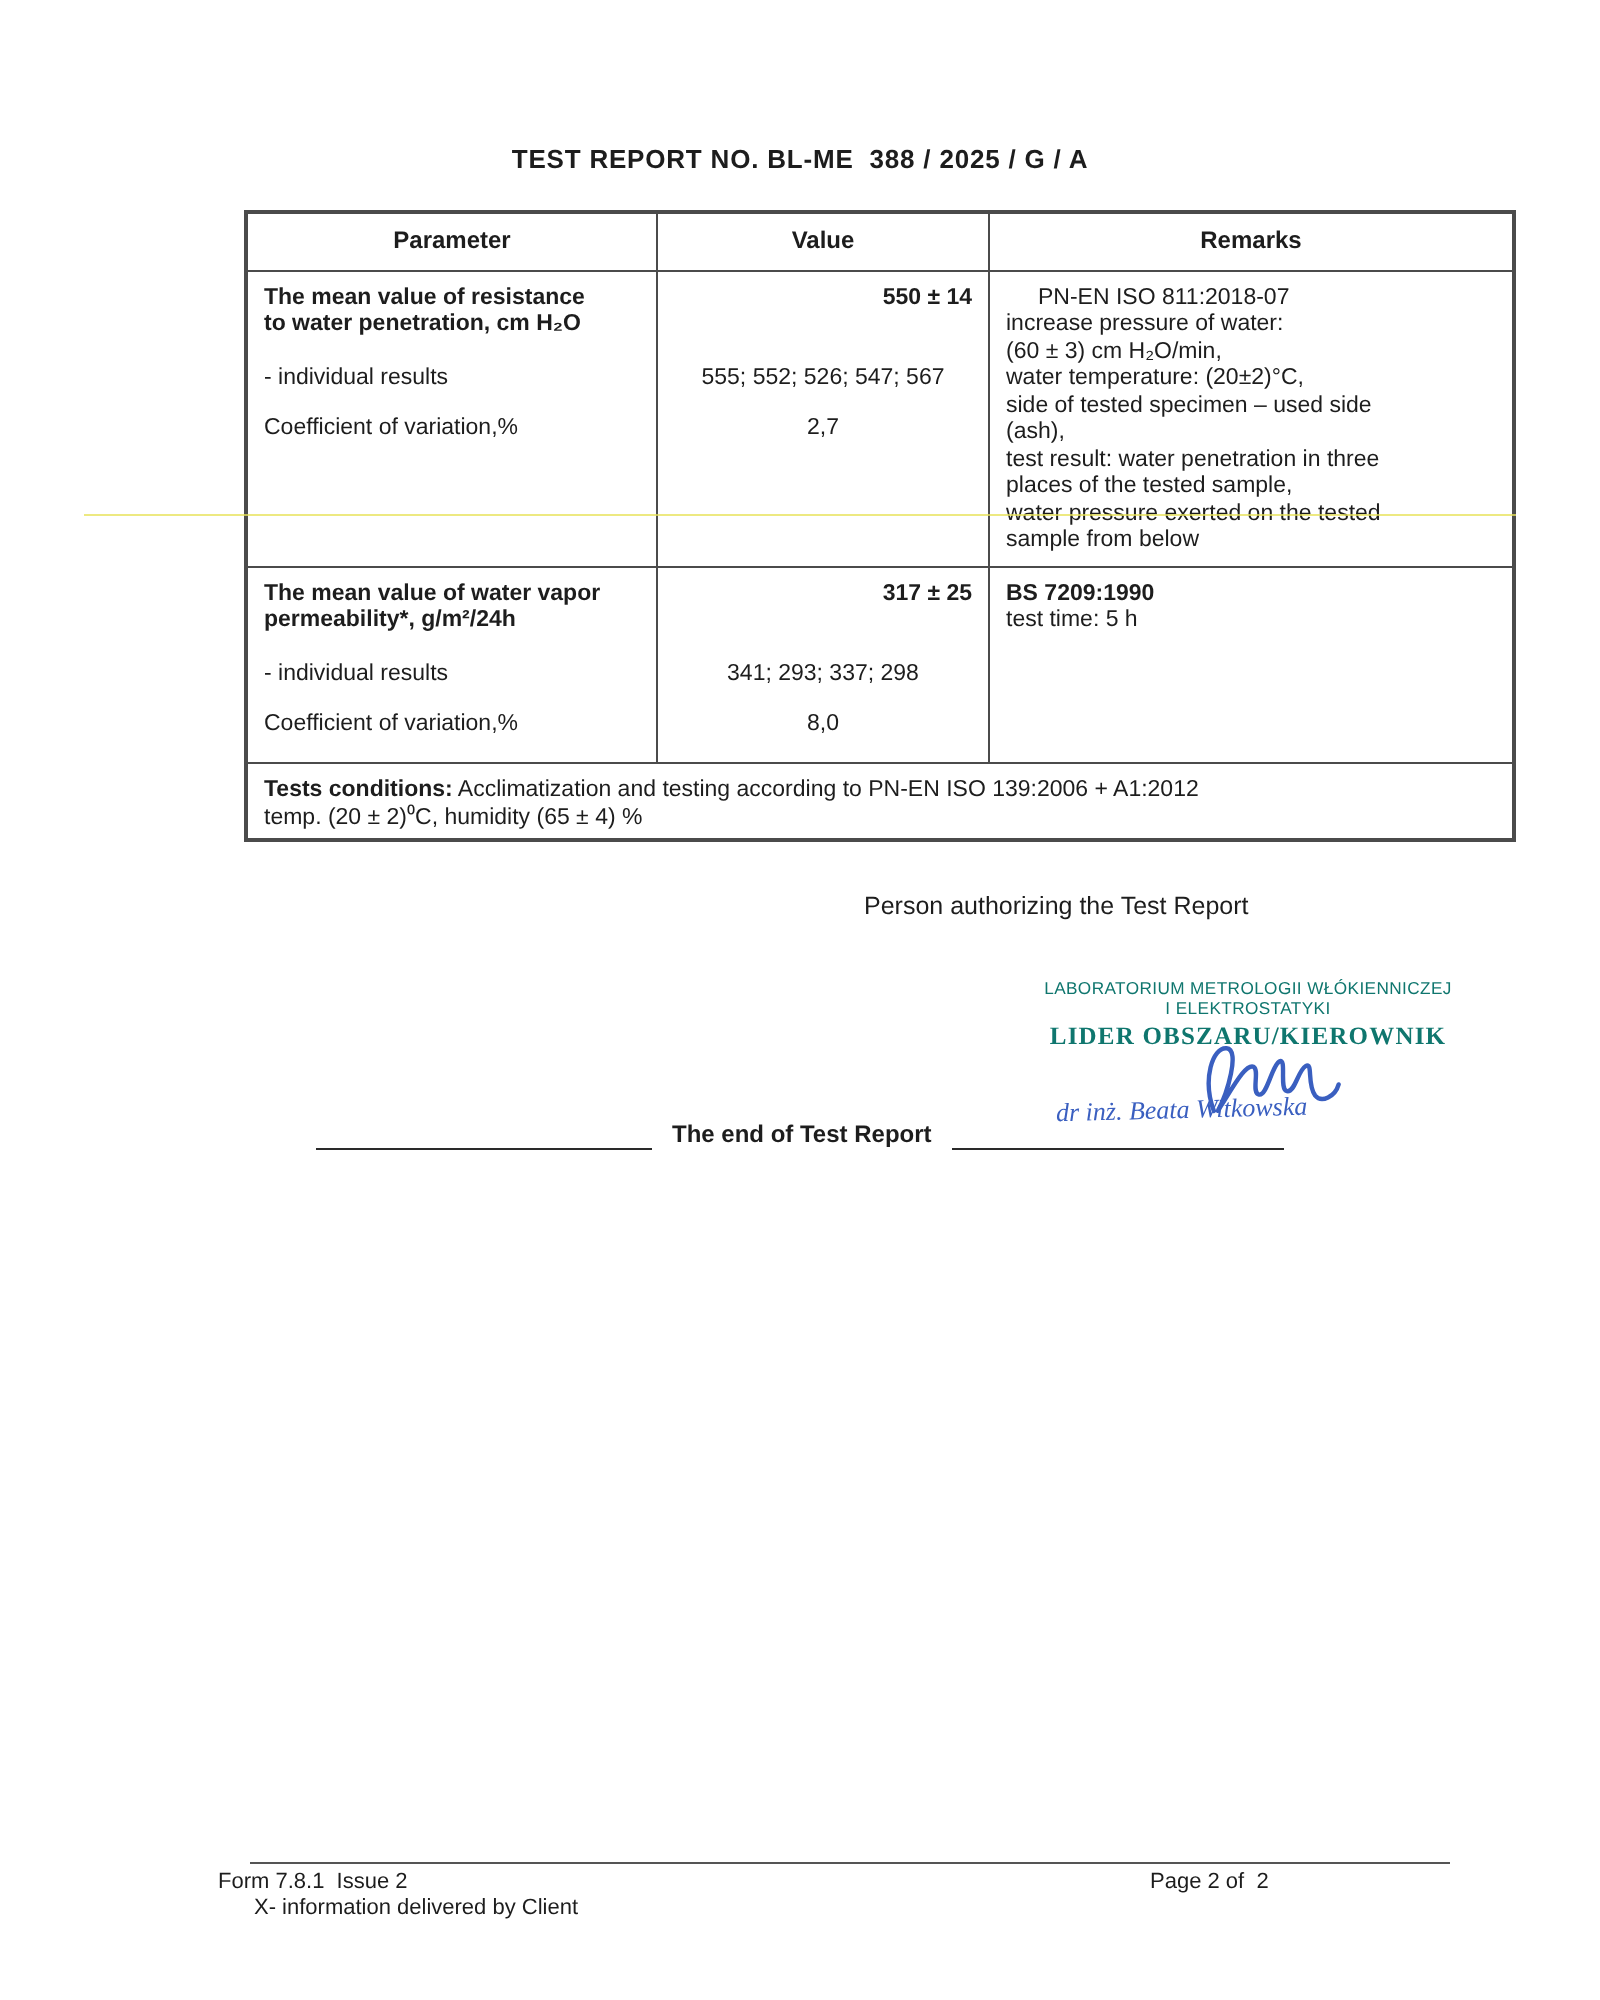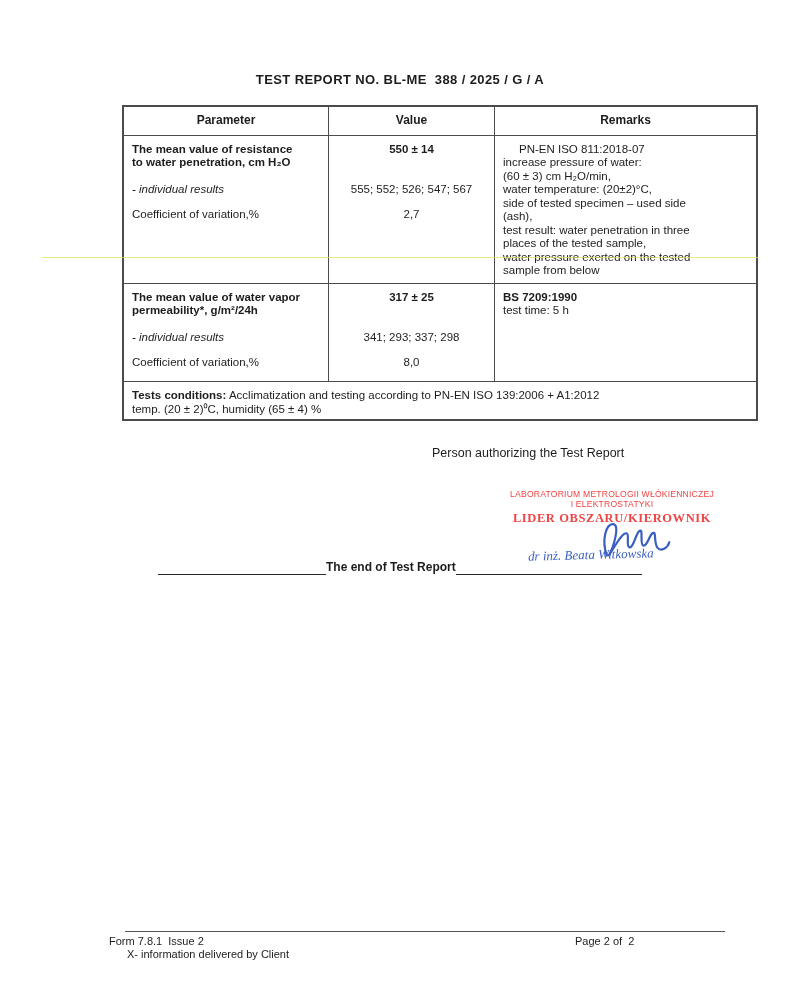--- a/index.html
+++ b/index.html
@@ -45,66 +45,66 @@
   .t-head .h-cell:last-child { border-right:none; }
 
   .t-row {
     display:grid; grid-template-columns:205px 166px 1fr;
     border-bottom:1.6px solid #4b4b4b;
   }
   .cell { padding:7px 8px 5px 8px; border-right:1.4px solid #4b4b4b; box-sizing:border-box; }
   .cell:last-child { border-right:none; }
 
   .p-main { font-weight:bold; min-height:40px; white-space:pre-line; }
-  .p-sub1 { height:25px; display:flex; align-items:flex-start;font-style:italic; }
+  .p-sub1 { height:25px; display:flex; align-items:flex-start; }
   .p-sub2 { height:20px; display:flex; align-items:flex-start; }
 
   .v-cell { text-align:center; }
-  .v-main { font-weight:bold; height:40px; }
+  .v-main { font-weight:bold; height:40px;text-align:right; }
   .v-sub1 { height:25px; }
   .v-sub2 { height:20px; }
 
   .r-title-regular { font-weight:normal;padding-left:16px; }
   .r-title-bold   { font-weight:bold; }
   .r-body { white-space:pre-line; }
 
   .t-cond { padding:6px 8px 2px 8px; font-size:11.5px; line-height:14.5px; }
   .cond-label { font-weight:bold; }
 
   
   .prepared-by { position:absolute; top:408px; left:130px; font-size:12px; line-height:14.5px; }
   .prepared-label { font-weight:bold; }
 
   .authorizing-label {
     position:absolute; top:446px; left:432px;
     font-weight:normal; font-size:12.5px;
   }
 
   .stamp {
-    position:absolute; top:489px; left:492px; width:240px;
-    text-align:center; color:#ef4444;
+    position:absolute; top:489px; left:504px; width:240px;
+    text-align:center; color:#0f766e;
   }
   .stamp-line1 { font-size:8.6px; letter-spacing:0.2px; line-height:10px; }
   .stamp-line2 { font-size:8.6px; letter-spacing:0.2px; line-height:10px; }
   .stamp-line3 {
     font-family:"Liberation Serif", serif;
     font-size:12.5px; font-weight:bold; letter-spacing:0.6px; margin-top:2px;
   }
   .signature-svg { position:absolute; top:516px; left:598px; transform:rotate(-3deg); }
   .signer-name {
     position:absolute; top:547px; left:528px;
     font-family:"Liberation Serif", serif;
     font-style:italic; font-size:13px; color:#3a5fc0;
     transform:rotate(-1.5deg); white-space:pre;
   }
 
   
   .end-group {
     position:absolute; top:560px; left:158px; width:484px;
-    display:flex; align-items:flex-end; gap:0;
+    display:flex; align-items:flex-end; gap:10px;
   }
   .end-rule-left  { width:168px; border-bottom:1.6px solid #2a2a2a; height:12px; }
   .end-rule-right { flex:1; border-bottom:1.6px solid #2a2a2a; height:12px; }
   .end-label { font-weight:bold; font-size:12px; padding-bottom:1px; white-space:pre; }
 
   
   .footer-rule { position:absolute; top:931px; left:125px; width:600px; height:1.4px; background:#555; }
   .footer-form { position:absolute; top:935px; left:109px; font-size:11px; white-space:pre; }
   .footer-note { position:absolute; top:948px; left:127px; font-size:11px; }
   .footer-page { position:absolute; top:935px; left:575px; font-size:11px; white-space:pre; }

